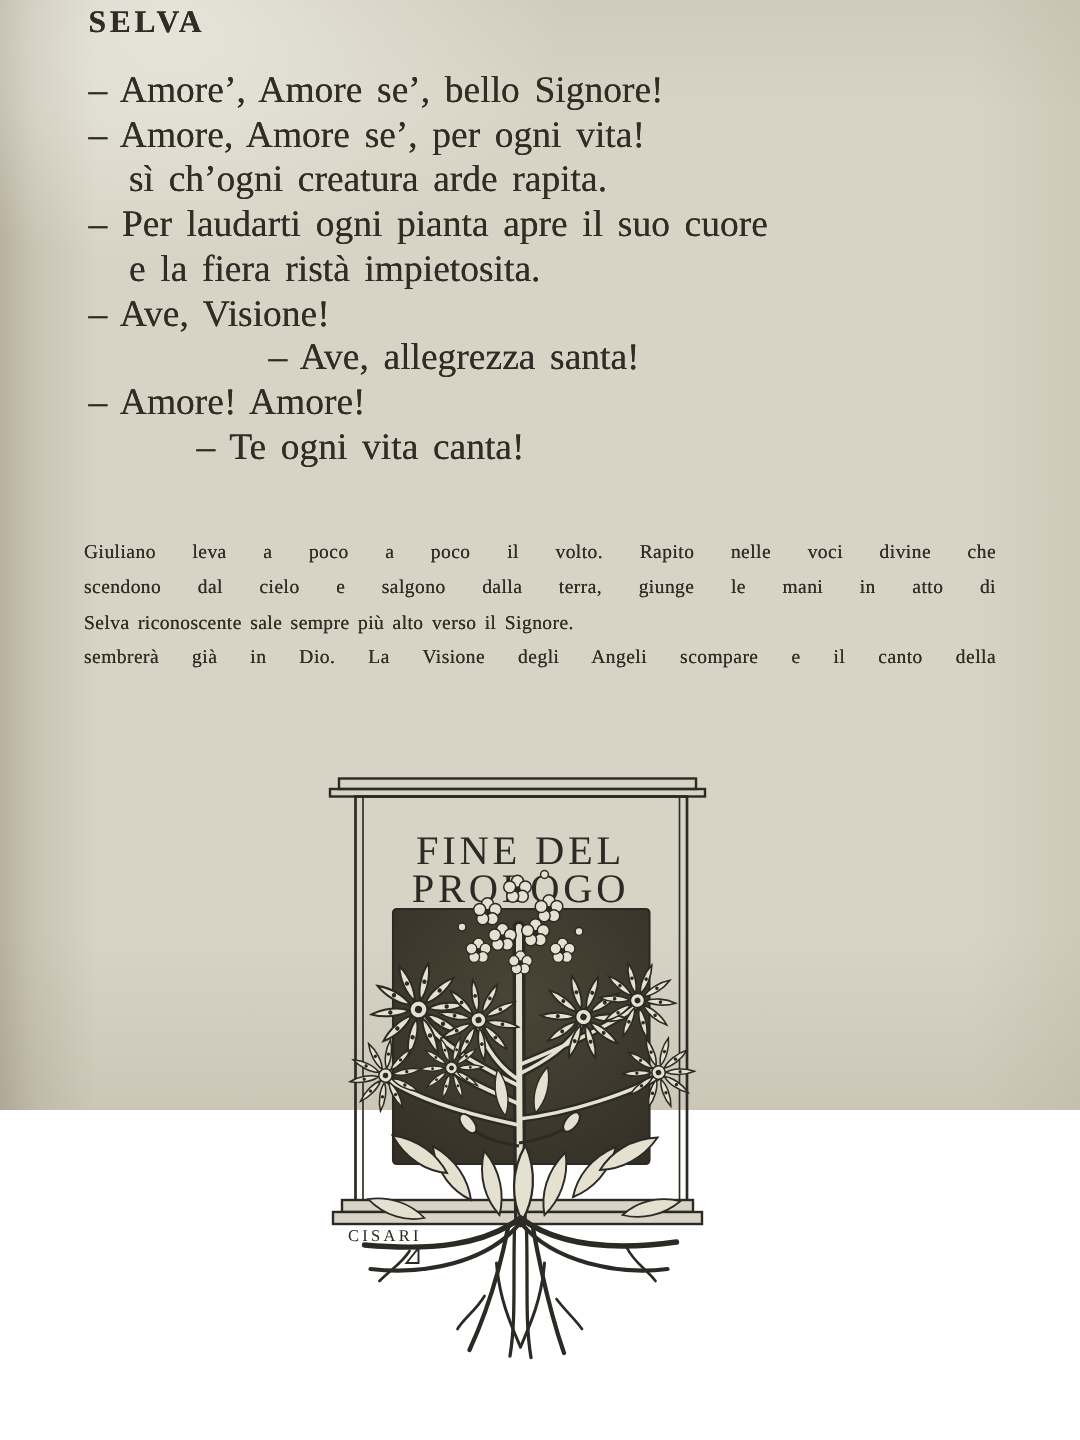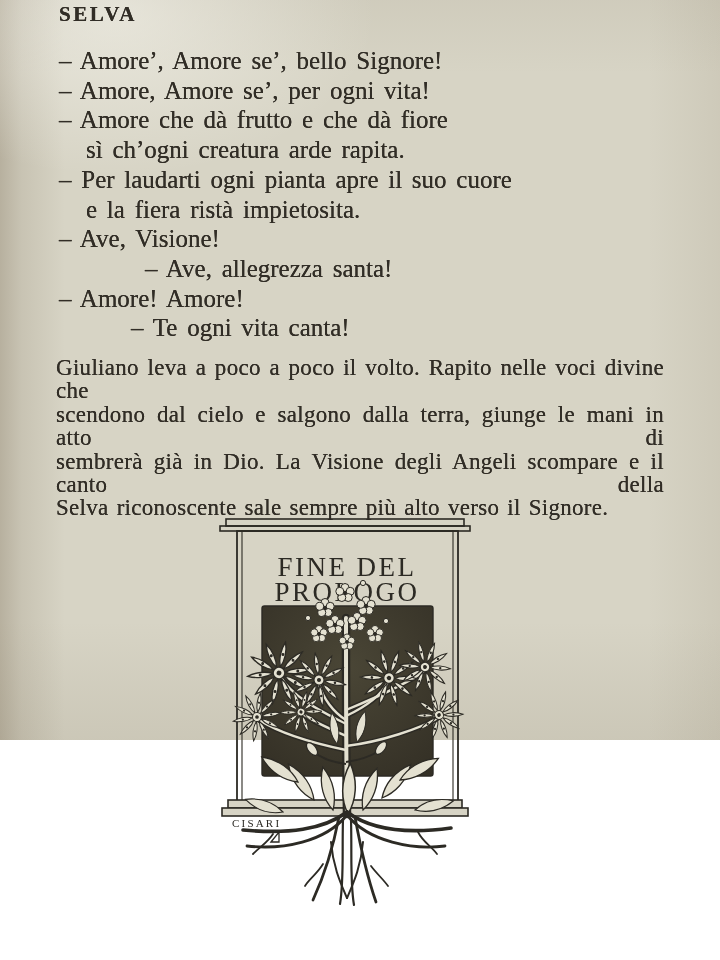--- a/index.html
+++ b/index.html
@@ -22,59 +22,58 @@
     font-size:21px;font-weight:bold;letter-spacing:2.5px;
     text-shadow:0 0 0.4px currentColor;
   }
   .verse{
     position:absolute;left:59px;top:46px;width:560px;
     font-size:25px;line-height:29.7px;word-spacing:3.5px;
     text-shadow:0 0 0.4px currentColor;
     white-space:nowrap;
   }
   .vline.ind1{margin-left:27px;}
-  .vline.ind2{margin-left:86px;}
+  .vline.ind2{margin-left:120px;}
   .vline.ind3{margin-left:72px;}
   .prose{
     position:absolute;left:56px;top:356px;width:608px;
-    font-size:23px;line-height:23.4px;letter-spacing:0.3px;word-spacing:2px;
+    font-size:13px;line-height:23.4px;letter-spacing:0.3px;word-spacing:2px;
     text-shadow:0 0 0.35px currentColor;
   }
   .pline{text-align:justify;text-align-last:justify;}
   .pline-last{text-align:left;text-align-last:left;}
   .colophon{
     position:absolute;left:213px;top:512px;width:262px;height:400px;
   }
   svg text{font-family:"Liberation Serif","DejaVu Serif",serif;}
 </style>
 </head>
 <body>
 
 <div class="page">
 
   <div class="speaker">SELVA</div>
 
   <div class="verse">
     <div class="vline">– Amore’, Amore se’, bello Signore!</div>
     <div class="vline">– Amore, Amore se’, per ogni vita!</div>
-    <div class="vline">– Amore che dà frutto e che dà fiore</div>
     <div class="vline ind1">sì ch’ogni creatura arde rapita.</div>
     <div class="vline">– Per laudarti ogni pianta apre il suo cuore</div>
     <div class="vline ind1">e la fiera ristà impietosita.</div>
     <div class="vline">– Ave, Visione!</div>
     <div class="vline ind2">– Ave, allegrezza santa!</div>
     <div class="vline">– Amore! Amore!</div>
     <div class="vline ind3">– Te ogni vita canta!</div>
   </div>
 
   <div class="prose">
     <div class="pline">Giuliano leva a poco a poco il volto. Rapito nelle voci divine che</div>
     <div class="pline">scendono dal cielo e salgono dalla terra, giunge le mani in atto di</div>
+    <div class="pline pline-last">Selva riconoscente sale sempre più alto verso il Signore.</div>
     <div class="pline">sembrerà già in Dio. La Visione degli Angeli scompare e il canto della</div>
-    <div class="pline pline-last">Selva riconoscente sale sempre più alto verso il Signore.</div>
   </div>
 
   <div class="colophon">
   <svg width="262" height="400" viewBox="0 0 262 400">
     <defs>
       <radialGradient id="panelg" cx="50%" cy="36%" r="80%">
         <stop offset="0" stop-color="#4a4636"></stop>
         <stop offset="1" stop-color="#332f25"></stop>
       </radialGradient>
       <g id="daisy">

